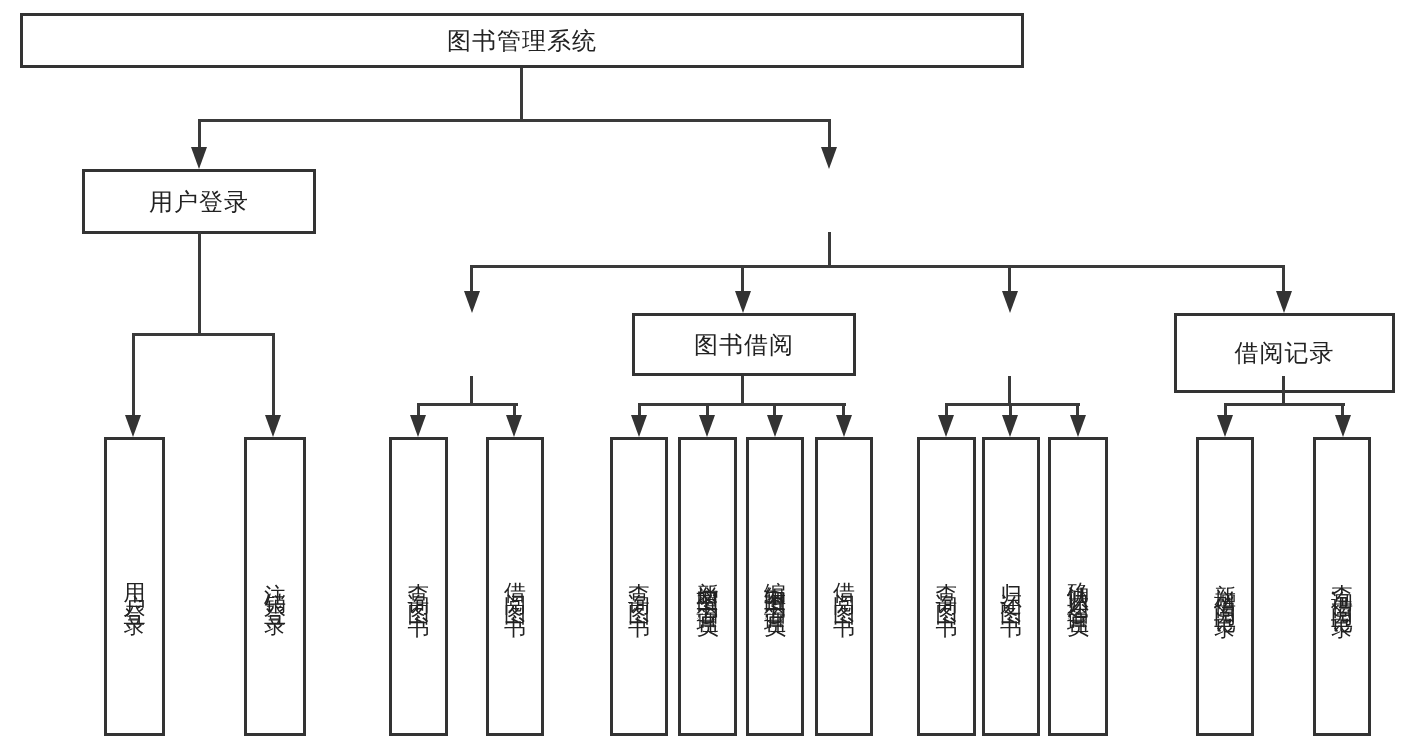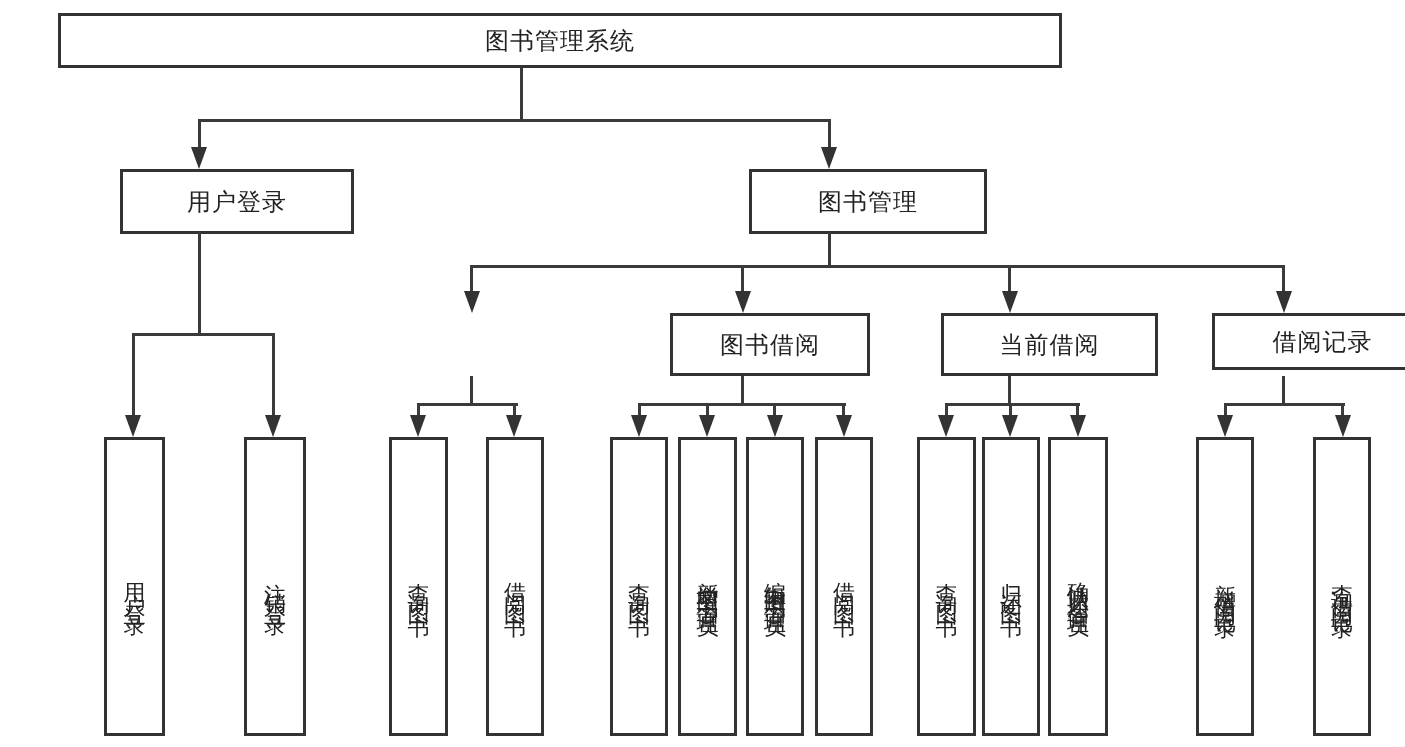--- a/index.html
+++ b/index.html
@@ -4,21 +4,21 @@
 <style>
   html,body{margin:0;padding:0;background:#fff;}
   #canvas{
     position:relative;width:1405px;height:747px;background:#ffffff;overflow:hidden;
     font-family:"Liberation Sans",sans-serif;color:#222;
   }
   *{box-sizing:border-box;}
   .node{
     position:absolute;border:3px solid #333;background:#fff;
     display:flex;align-items:center;justify-content:center;
-    font-size:24px;letter-spacing:1px;color:#222;margin-left:38px;
+    font-size:24px;letter-spacing:1px;color:#222;
   }
   .leaf{
     position:absolute;border:3px solid #333;background:#fff;top:437px;height:299px;
     display:flex;align-items:center;justify-content:center;color:#222;
   }
   .vtext{writing-mode:vertical-rl;text-orientation:mixed;font-size:22px;line-height:1;}
   .sp4{letter-spacing:11px;}
   .sp6{letter-spacing:7px;}
   .sp9{letter-spacing:5px;}
   .vl{position:absolute;width:3px;background:#3a3a3a;}
@@ -45,49 +45,43 @@
   <div class="vl" style="left:520px;top:68px;height:53px;"></div>
   <div class="hl" style="left:198px;top:119px;width:633px;"></div>
   <div class="vl" style="left:198px;top:119px;height:31px;"></div>
   <div class="ah" style="left:191px;top:147px;"></div>
   <div class="vl" style="left:828px;top:119px;height:31px;"></div>
   <div class="ah" style="left:821px;top:147px;"></div>
 
   <div class="node" style="left:82px;top:169px;width:234px;height:65px;">
     <span>用户登录</span>
   </div>
-  <div class="node" style="left:711px;top:169px;width:238px;height:65px;">
-    <span>图书管理</span>
-  </div>
 
   <div class="vl" style="left:198px;top:232px;height:104px;"></div>
   <div class="hl" style="left:132px;top:333px;width:143px;"></div>
   <div class="vl" style="left:132px;top:333px;height:84px;"></div>
   <div class="ah" style="left:125px;top:415px;"></div>
   <div class="vl" style="left:272px;top:333px;height:84px;"></div>
   <div class="ah" style="left:265px;top:415px;"></div>
 
   <div class="vl" style="left:828px;top:232px;height:36px;"></div>
   <div class="hl" style="left:470px;top:265px;width:815px;"></div>
   <div class="vl" style="left:470px;top:265px;height:28px;"></div>
   <div class="ah" style="left:464px;top:291px;"></div>
   <div class="vl" style="left:741px;top:265px;height:28px;"></div>
   <div class="ah" style="left:735px;top:291px;"></div>
   <div class="vl" style="left:1008px;top:265px;height:28px;"></div>
   <div class="ah" style="left:1002px;top:291px;"></div>
   <div class="vl" style="left:1282px;top:265px;height:28px;"></div>
   <div class="ah" style="left:1276px;top:291px;"></div>
 
-  <div class="node" style="left:632px;top:313px;width:200px;height:63px;">
+  <div class="node" style="left:632px;top:313px;width:224px;height:63px;">
     <span>图书借阅</span>
   </div>
-  <div class="node" style="left:903px;top:313px;width:217px;height:63px;">
-    <span>当前借阅</span>
-  </div>
-  <div class="node" style="left:1174px;top:313px;width:221px;height:57px;">
+  <div class="node" style="left:1174px;top:313px;width:221px;height:80px;">
     <span>借阅记录</span>
   </div>
 
   <div class="vl" style="left:470px;top:376px;height:30px;"></div>
   <div class="hl" style="left:417px;top:403px;width:101px;"></div>
   <div class="vl" style="left:417px;top:403px;height:14px;"></div>
   <div class="ah" style="left:410px;top:415px;"></div>
   <div class="vl" style="left:513px;top:403px;height:14px;"></div>
   <div class="ah" style="left:506px;top:415px;"></div>
 

